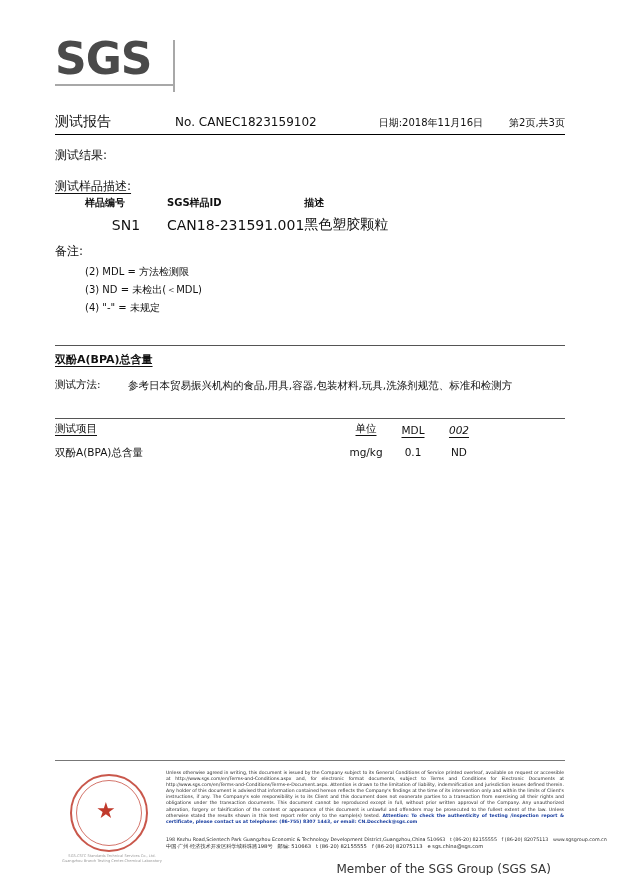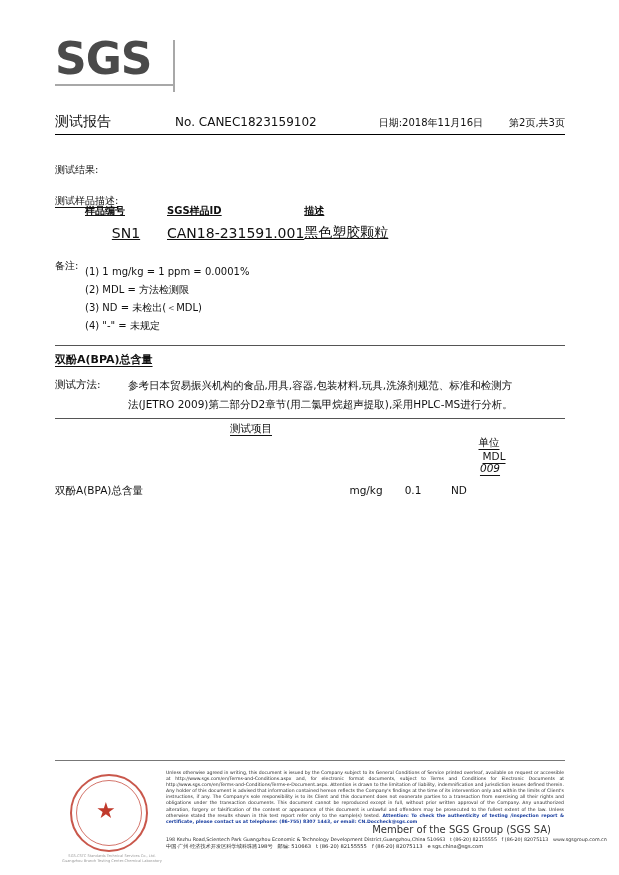--- a/index.html
+++ b/index.html
@@ -90,38 +90,36 @@
     position: absolute;
     left: 55px;
     width: 510px;
     border-bottom: 1px solid #000;
   }
   .hrule.thin { border-bottom: 1px solid #555; }
 
   
   .lbl {
     position: absolute;
+    font-size: 12px;
+    color: #111;
+    white-space: nowrap;
+  }
+  .lbl.u {
+    text-decoration: underline;
+    text-underline-offset: 3px;
+  }
+
+  
+  .sample-table {
+    position: absolute;
+    left: 85px;
+    top: 196px;
     font-size: 10px;
     color: #111;
-    white-space: nowrap;
-    margin-top: 16px;
-  }
-  .lbl.u {
-    text-decoration: underline;
-    text-underline-offset: 3px;
-  }
-
-  
-  .sample-table {
-    position: absolute;
-    left: 85px;
-    top: 204px;
-    font-size: 10px;
-    color: #111;
-    text-decoration: underline;
   }
   .sample-table table { border-collapse: collapse; }
   .sample-table th {
     font-weight: bold;
     text-align: left;
     padding: 0 0 6px 0;
     font-size: 10px;
     white-space: nowrap;
   }
   .sample-table td {
@@ -180,21 +178,20 @@
     position: absolute;
     left: 55px;
     top: 422px;
     width: 460px;
     font-size: 10.5px;
     color: #111;
   }
   .res-head {
     display: flex;
     align-items: flex-end;
-    flex-direction: column;
   }
   .res-head .item {
     width: 285px;
     text-decoration: underline;
     text-underline-offset: 3px;
   }
   .res-head .unit {
     width: 52px;
     text-align: center;
     text-decoration: underline;
@@ -299,22 +296,22 @@
     font-size: 4.8px;
     line-height: 7px;
     color: #2b2b2b;
   }
   .addr .row { display: block; white-space: nowrap; }
   .addr .cn { font-size: 5.2px; }
 
   .member {
     position: absolute;
     right: 55px;
-    top: 824px;
-    font-size: 10px;
+    top: 862px;
+    font-size: 12px;
     color: #333;
   }
 </style>
 </head>
 <body>
 
 <div class="page">
 
   <div class="logo-block">
     <div class="sgs-logo">SGS</div>
@@ -348,42 +345,40 @@
           <td class="col-a ctr">SN1</td>
           <td class="col-b">CAN18-231591.001</td>
           <td class="col-c">黑色塑胶颗粒</td>
         </tr>
       </tbody>
     </table>
   </div>
 
   <div class="lbl" style="left:55px; top:243px;">备注:</div>
   <div class="notes">
-    <div>(1) 1 mg/kg = 1 ppm = 0.0001%</div>
     <div>(2) MDL = 方法检测限</div>
     <div>(3) ND = 未检出(＜MDL)</div>
     <div>(4) "-" = 未规定</div>
   </div>
 
   <div class="hrule thin" style="top:345px;"></div>
   <div class="section-head">双酚A(BPA)总含量</div>
 
   <div class="method-label">测试方法:</div>
   <div class="method-body">
     <div>参考日本贸易振兴机构的食品,用具,容器,包装材料,玩具,洗涤剂规范、标准和检测方</div>
-    <div>法(JETRO 2009)第二部分D2章节(用二氯甲烷超声提取),采用HPLC-MS进行分析。</div>
   </div>
 
   <div class="hrule thin" style="top:418px;"></div>
   <div class="res">
     <div class="res-head">
       <div class="item">测试项目</div>
       <div class="unit">单位</div>
       <div class="mdl">MDL</div>
-      <div class="s001">009</div>
+      <div class="s001">002</div>
     </div>
     <div class="res-row">
       <div class="item">双酚A(BPA)总含量</div>
       <div class="unit">mg/kg</div>
       <div class="mdl">0.1</div>
       <div class="s001">ND</div>
     </div>
   </div>
 
   <div class="footer-rule"></div>

